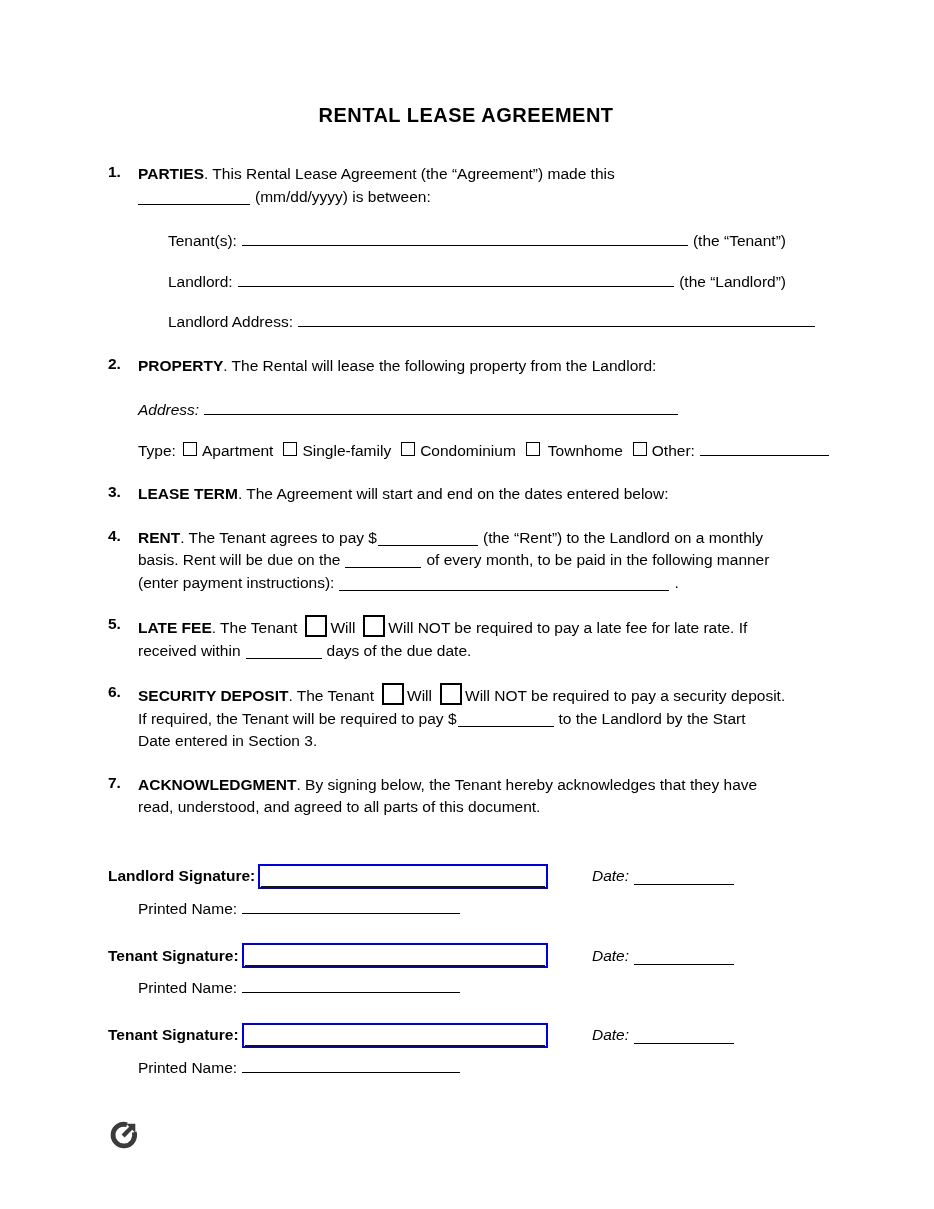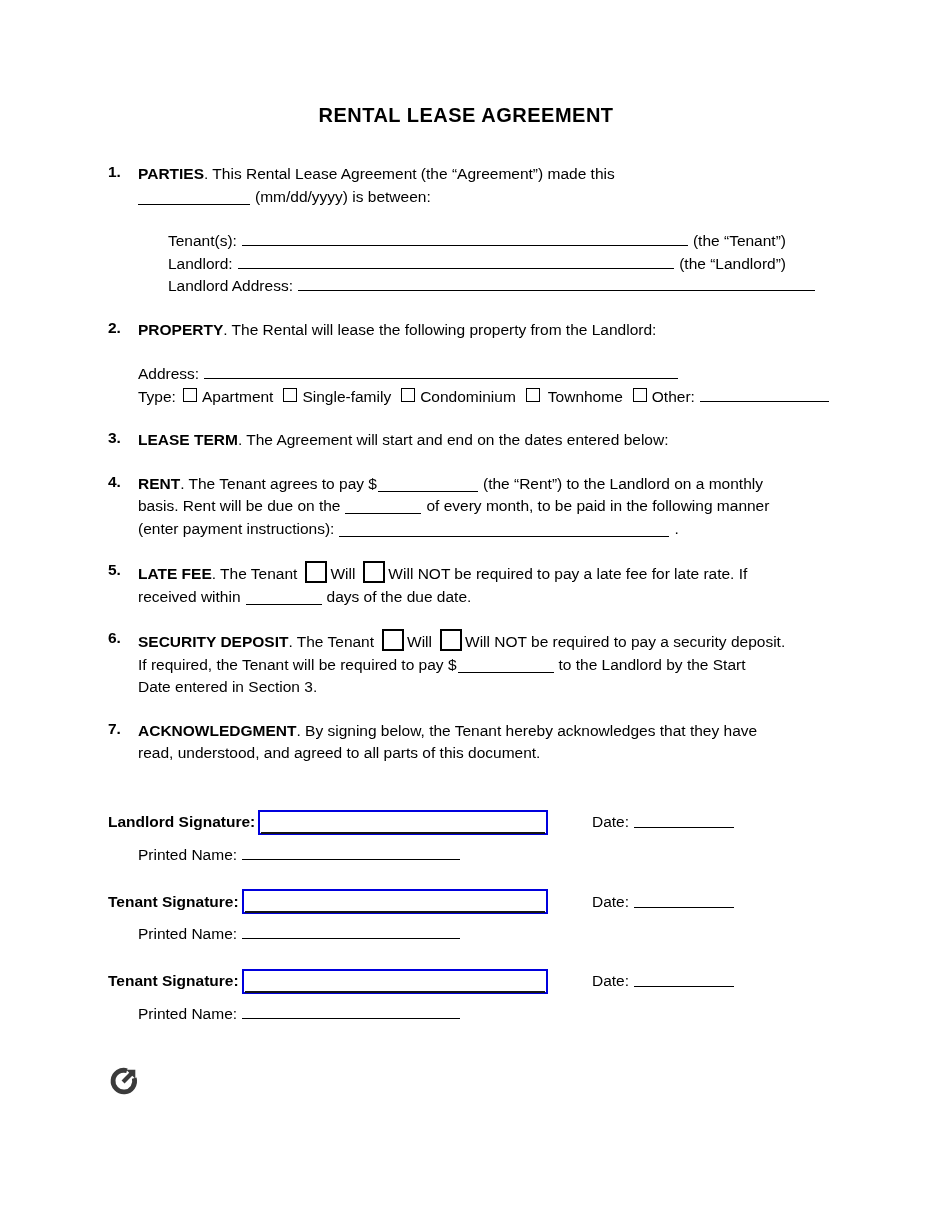--- a/index.html
+++ b/index.html
@@ -17,26 +17,26 @@
   .num{flex:none;width:30px;font-weight:700;}
   .sbody{flex:1;min-width:0;}
   .ln{white-space:nowrap;line-height:22.5px;}
   b{font-weight:700;}
   .blank{
     display:inline-block;height:14px;border-bottom:1.6px solid #000;
     vertical-align:-3px;margin:0 5px;
   }
   .blank.tight{margin-left:1px;}
   .fields{margin:22px 0 0 30px;}
-  .frow{display:flex;align-items:baseline;line-height:22.5px;}
+  .frow{display:flex;align-items:baseline;line-height:22.5px;margin-top:18px;}
   .frow .blank{flex:1;}
   .w618{width:618px;}
   .w652{width:652px;}
   .w545{width:545px;}
-  .gaptop{margin-top:22px;}
+  .gaptop{margin-top:22px;font-style:italic;}
   .cb{
     display:inline-block;width:12px;height:12px;border:1.5px solid #000;
     vertical-align:-1px;margin:0 5px 0 10px;flex:none;
   }
   .cb.first{margin-left:7px;}
   .cbL{
     display:inline-block;width:18px;height:18px;border:2px solid #000;
     vertical-align:-4px;margin:0 3px 0 8px;
   }
   .enddate{margin-left:28px;}
@@ -46,21 +46,21 @@
   .siggroup{display:flex;align-items:center;width:440px;flex:none;}
   .siglabel{font-weight:700;flex:none;}
   .sigbox{
     flex:1;height:21px;margin-left:3px;position:relative;
     border:2px solid #0000dd;background:#fff;
   }
   .sigbox::after{
     content:"";position:absolute;left:1px;right:1px;bottom:-1px;
     border-bottom:2px solid #151515;
   }
-  .datepart{display:flex;align-items:flex-start;margin-left:44px;}
+  .datepart{display:flex;align-items:flex-end;margin-left:44px;font-style:italic;}
   .printedrow{display:flex;align-items:baseline;margin:9px 0 0 30px;line-height:22.5px;}
   .footer-logo{margin:40px 0 0 0;line-height:0;}
 </style>
 </head>
 <body>
 
 <div class="page">
 
   <h1 class="title">RENTAL LEASE AGREEMENT</h1>
 

